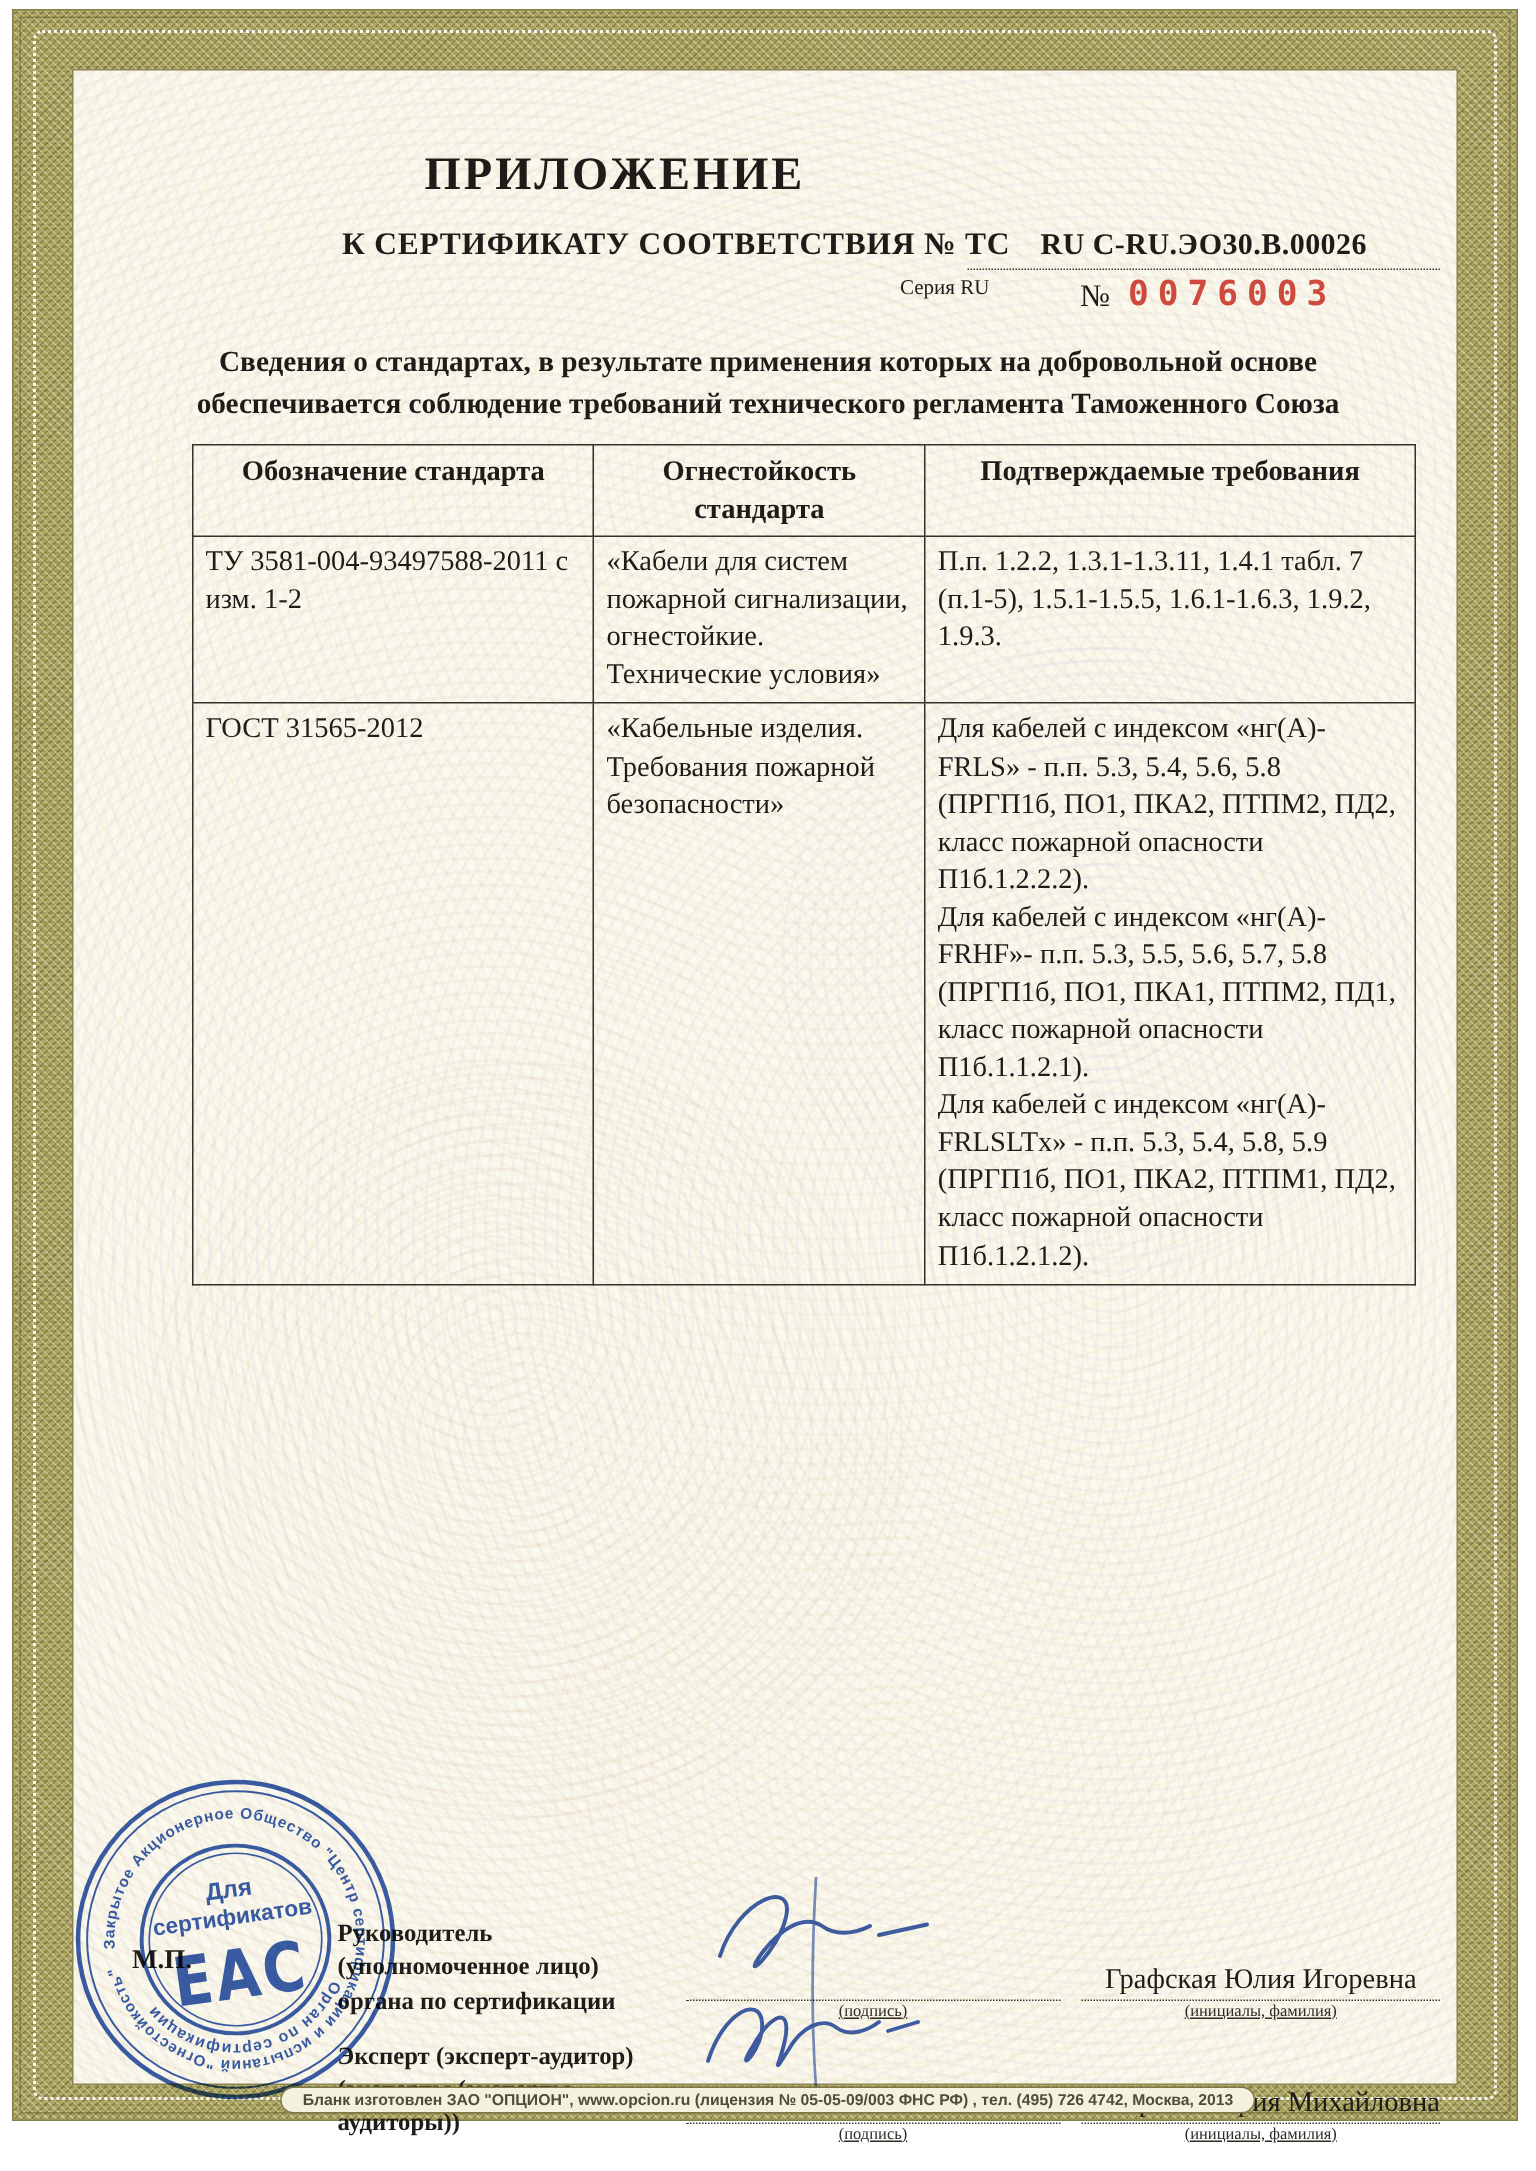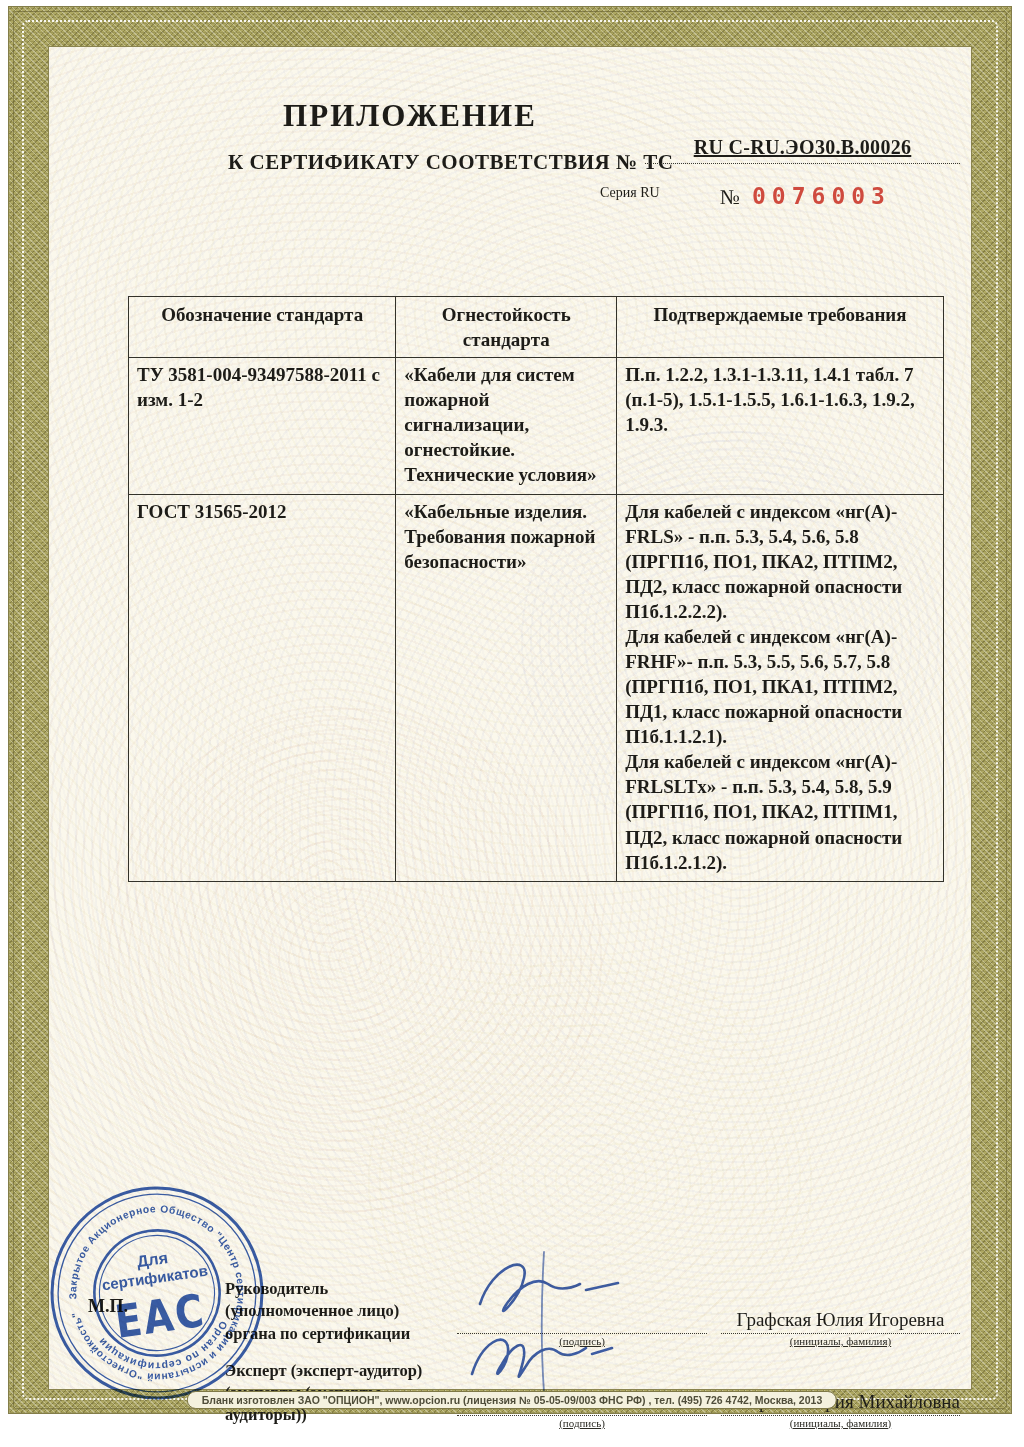--- a/index.html
+++ b/index.html
@@ -55,43 +55,43 @@
   
   .doc-title{
     position:absolute;left:0;top:98px;width:820px;text-align:center;z-index:3;
     font-size:31px;font-weight:bold;letter-spacing:2px;
   }
   .cert-line-label{
     position:absolute;left:228px;top:150px;z-index:3;
     font-size:21px;font-weight:bold;letter-spacing:.5px;white-space:nowrap;
   }
   .cert-number-field{
-    position:absolute;left:645px;top:136px;width:315px;z-index:3;
+    position:absolute;left:645px;top:152px;width:315px;z-index:3;
     text-align:center;font-size:20px;font-weight:bold;letter-spacing:.3px;
-    border-bottom:1.5px dotted #3a3930;padding-bottom:4px;white-space:nowrap;text-decoration:underline;
+    border-bottom:1.5px dotted #3a3930;padding-bottom:4px;white-space:nowrap;
   }
   .series-label{position:absolute;left:600px;top:185px;font-size:14px;z-index:3;}
   .series-no-sign{position:absolute;left:720px;top:185px;font-size:21px;z-index:3;}
   .serial-number{
     position:absolute;left:752px;top:183px;z-index:3;
     font-family:"DejaVu Sans Mono", monospace;font-weight:bold;font-size:23px;
     letter-spacing:6px;color:#cf4a3e;
   }
   
   .intro{
     position:absolute;left:102px;top:228px;width:820px;z-index:3;
     text-align:center;font-size:19.5px;font-weight:bold;line-height:1.42;
   }
   
   .std-table{
     position:absolute;left:128px;top:296px;width:816px;z-index:3;
     border-collapse:collapse;font-size:19px;line-height:1.32;
   }
   .std-table th,.std-table td{
-    border:1.6px solid #33322a;vertical-align:top;padding:4px 8px 6px 8px;font-weight:bold;
+    border:1.6px solid #33322a;vertical-align:top;padding:4px 8px 6px 8px;
   }
   .std-table th{font-weight:bold;text-align:center;padding:5px 18px;}
   .std-table td p{margin:0;}
   
   .sig-block{position:absolute;left:225px;top:1278px;width:735px;z-index:4;}
   .sig-row{display:grid;grid-template-columns:218px 250px 1fr;column-gap:14px;align-items:end;margin-bottom:13px;}
   .sig-role{font-size:16.5px;font-weight:bold;line-height:1.35;padding-bottom:2px;}
   .sig-line .rule{height:24px;border-bottom:1.2px dotted #3a3930;}
   .caption{font-size:11px;text-align:center;color:#2c2b24;padding-top:1px;text-decoration:underline;}
   .sig-name .name{font-size:19px;text-align:center;border-bottom:1.2px dotted #3a3930;padding-bottom:2px;white-space:nowrap;}
@@ -133,20 +133,21 @@
 
   <div class="doc-title">ПРИЛОЖЕНИЕ</div>
 
   <div class="cert-line-label">К СЕРТИФИКАТУ СООТВЕТСТВИЯ  № ТС</div>
   <div class="cert-number-field">RU C-RU.ЭО30.В.00026</div>
 
   <div class="series-label">Серия RU</div>
   <div class="series-no-sign">№</div>
   <div class="serial-number">0076003</div>
 
+  <div class="intro">Сведения о стандартах, в результате применения которых на добровольной основе обеспечивается соблюдение требований технического регламента Таможенного Союза</div>
 
   <table class="std-table">
     <colgroup>
         <col style="width:32.8%">
         <col style="width:27.1%">
         <col style="width:40.1%">
       </colgroup>
     <thead>
       <tr>
         <th>Обозначение стандарта</th>

